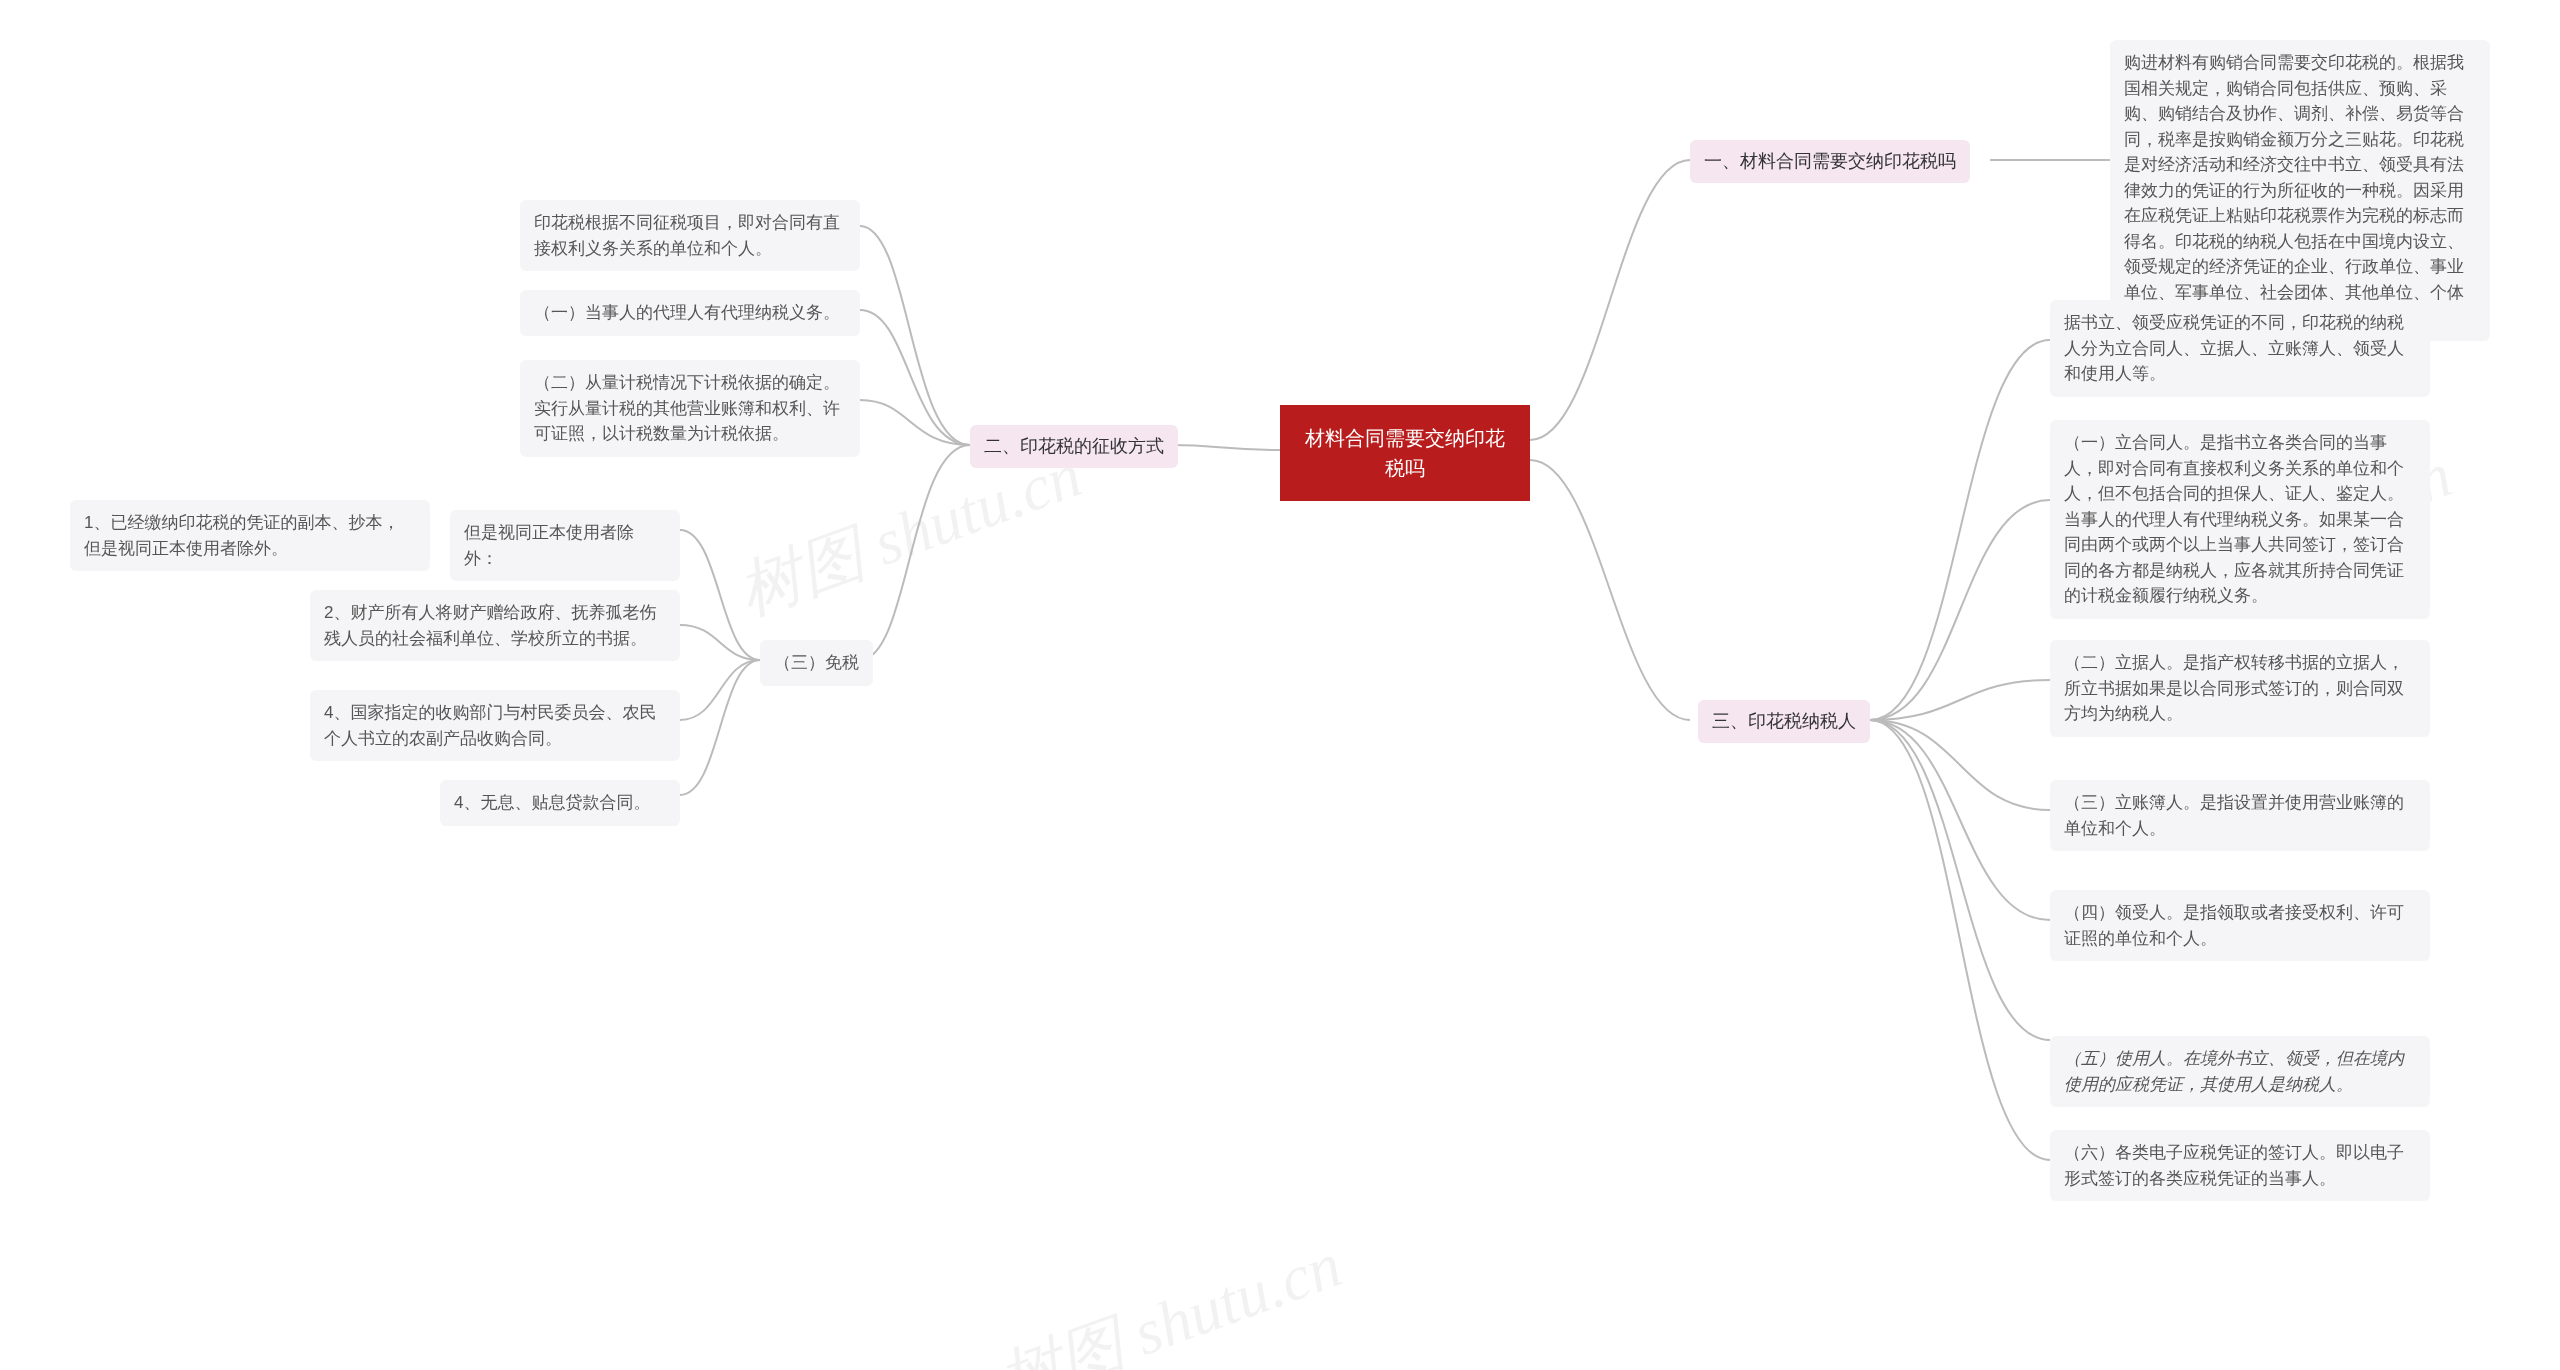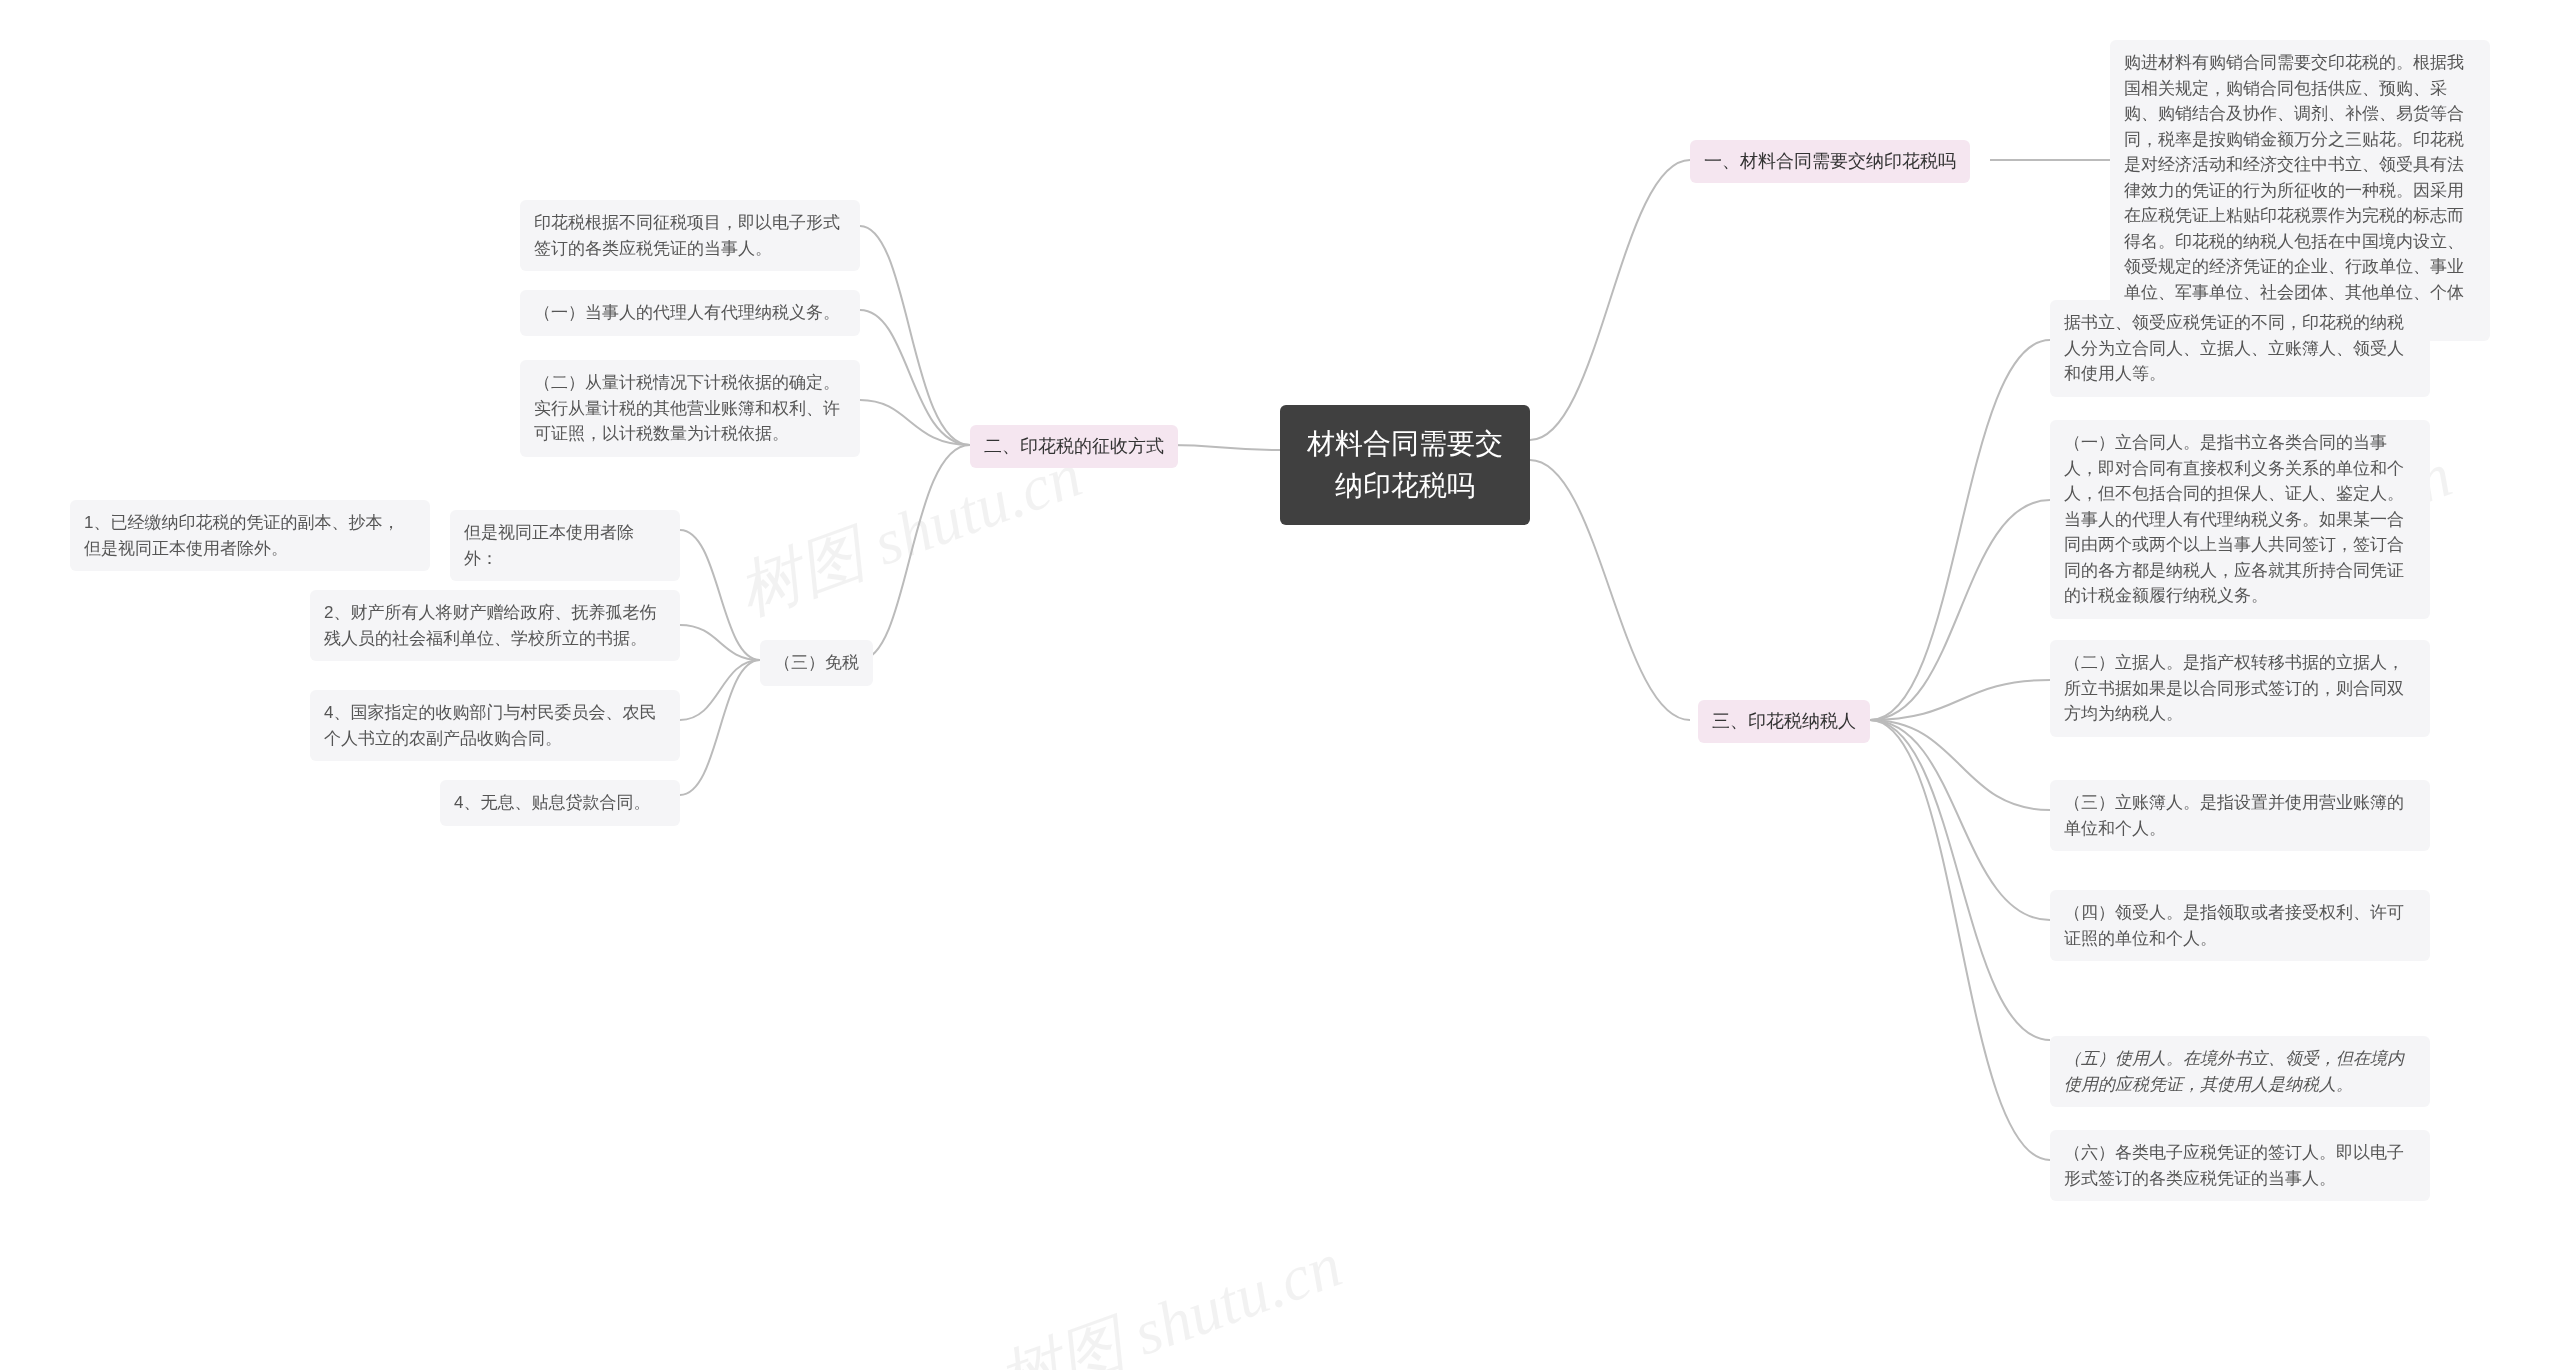--- a/index.html
+++ b/index.html
@@ -21,26 +21,26 @@
   .node {
     position: absolute;
     padding: 10px 14px;
     border-radius: 8px;
     font-size: 18px;
     line-height: 1.5;
     color: #333;
     z-index: 2;
   }
   .root {
-    background: #404040;
+    background: #b91c1c;
     color: #ffffff;
-    font-size: 28px;
+    font-size: 20px;
     text-align: center;
     padding: 18px 22px;
-    border-radius: 6px;
+    border-radius: 0;
   }
   .branch {
     background: #f5e6f0;
     color: #333;
     border-radius: 6px;
     padding: 8px 14px;
     font-size: 18px;
   }
   .leaf {
     background: #f5f5f7;
@@ -119,21 +119,21 @@
 <div class="node leaf" style="left:1490px; top:300px; width:380px;">据书立、领受应税凭证的不同，印花税的纳税人分为立合同人、立据人、立账簿人、领受人和使用人等。</div>
 <div class="node leaf" style="left:1490px; top:420px; width:380px;">（一）立合同人。是指书立各类合同的当事人，即对合同有直接权利义务关系的单位和个人，但不包括合同的担保人、证人、鉴定人。当事人的代理人有代理纳税义务。如果某一合同由两个或两个以上当事人共同签订，签订合同的各方都是纳税人，应各就其所持合同凭证的计税金额履行纳税义务。</div>
 <div class="node leaf" style="left:1490px; top:640px; width:380px;">（二）立据人。是指产权转移书据的立据人，所立书据如果是以合同形式签订的，则合同双方均为纳税人。</div>
 <div class="node leaf" style="left:1490px; top:780px; width:380px;">（三）立账簿人。是指设置并使用营业账簿的单位和个人。</div>
 <div class="node leaf" style="left:1490px; top:890px; width:380px;">（四）领受人。是指领取或者接受权利、许可证照的单位和个人。</div>
 <div class="node leaf" style="left:1490px; top:1036px; width:380px;font-style:italic;">（五）使用人。在境外书立、领受，但在境内使用的应税凭证，其使用人是纳税人。</div>
 <div class="node leaf" style="left:1490px; top:1130px; width:380px;">（六）各类电子应税凭证的签订人。即以电子形式签订的各类应税凭证的当事人。</div>
 
 <div class="node branch" style="left:410px; top:425px;">二、印花税的征收方式</div>
 
-<div class="node leaf" style="left:-40px; top:200px; width:340px; text-align:left;">印花税根据不同征税项目，即以电子形式签订的各类应税凭证的当事人。</div>
+<div class="node leaf" style="left:-40px; top:200px; width:340px; text-align:left;">印花税根据不同征税项目，即对合同有直接权利义务关系的单位和个人。</div>
 <div class="node leaf" style="left:-40px; top:290px; width:340px;">（一）当事人的代理人有代理纳税义务。</div>
 <div class="node leaf" style="left:-40px; top:360px; width:340px;">（二）从量计税情况下计税依据的确定。实行从量计税的其他营业账簿和权利、许可证照，以计税数量为计税依据。</div>
 
 <div class="node leaf" style="left:200px; top:640px;">（三）免税</div>
 
 <div class="node subleaf" style="left:-110px; top:510px; width:230px;">但是视同正本使用者除外：</div>
 <div class="node subleaf" style="left:-490px; top:500px; width:360px;">1、已经缴纳印花税的凭证的副本、抄本，但是视同正本使用者除外。</div>
 <div class="node subleaf" style="left:-250px; top:590px; width:370px;">2、财产所有人将财产赠给政府、抚养孤老伤残人员的社会福利单位、学校所立的书据。</div>
 <div class="node subleaf" style="left:-250px; top:690px; width:370px;">4、国家指定的收购部门与村民委员会、农民个人书立的农副产品收购合同。</div>
 <div class="node subleaf" style="left:-120px; top:780px; width:240px;">4、无息、贴息贷款合同。</div>

